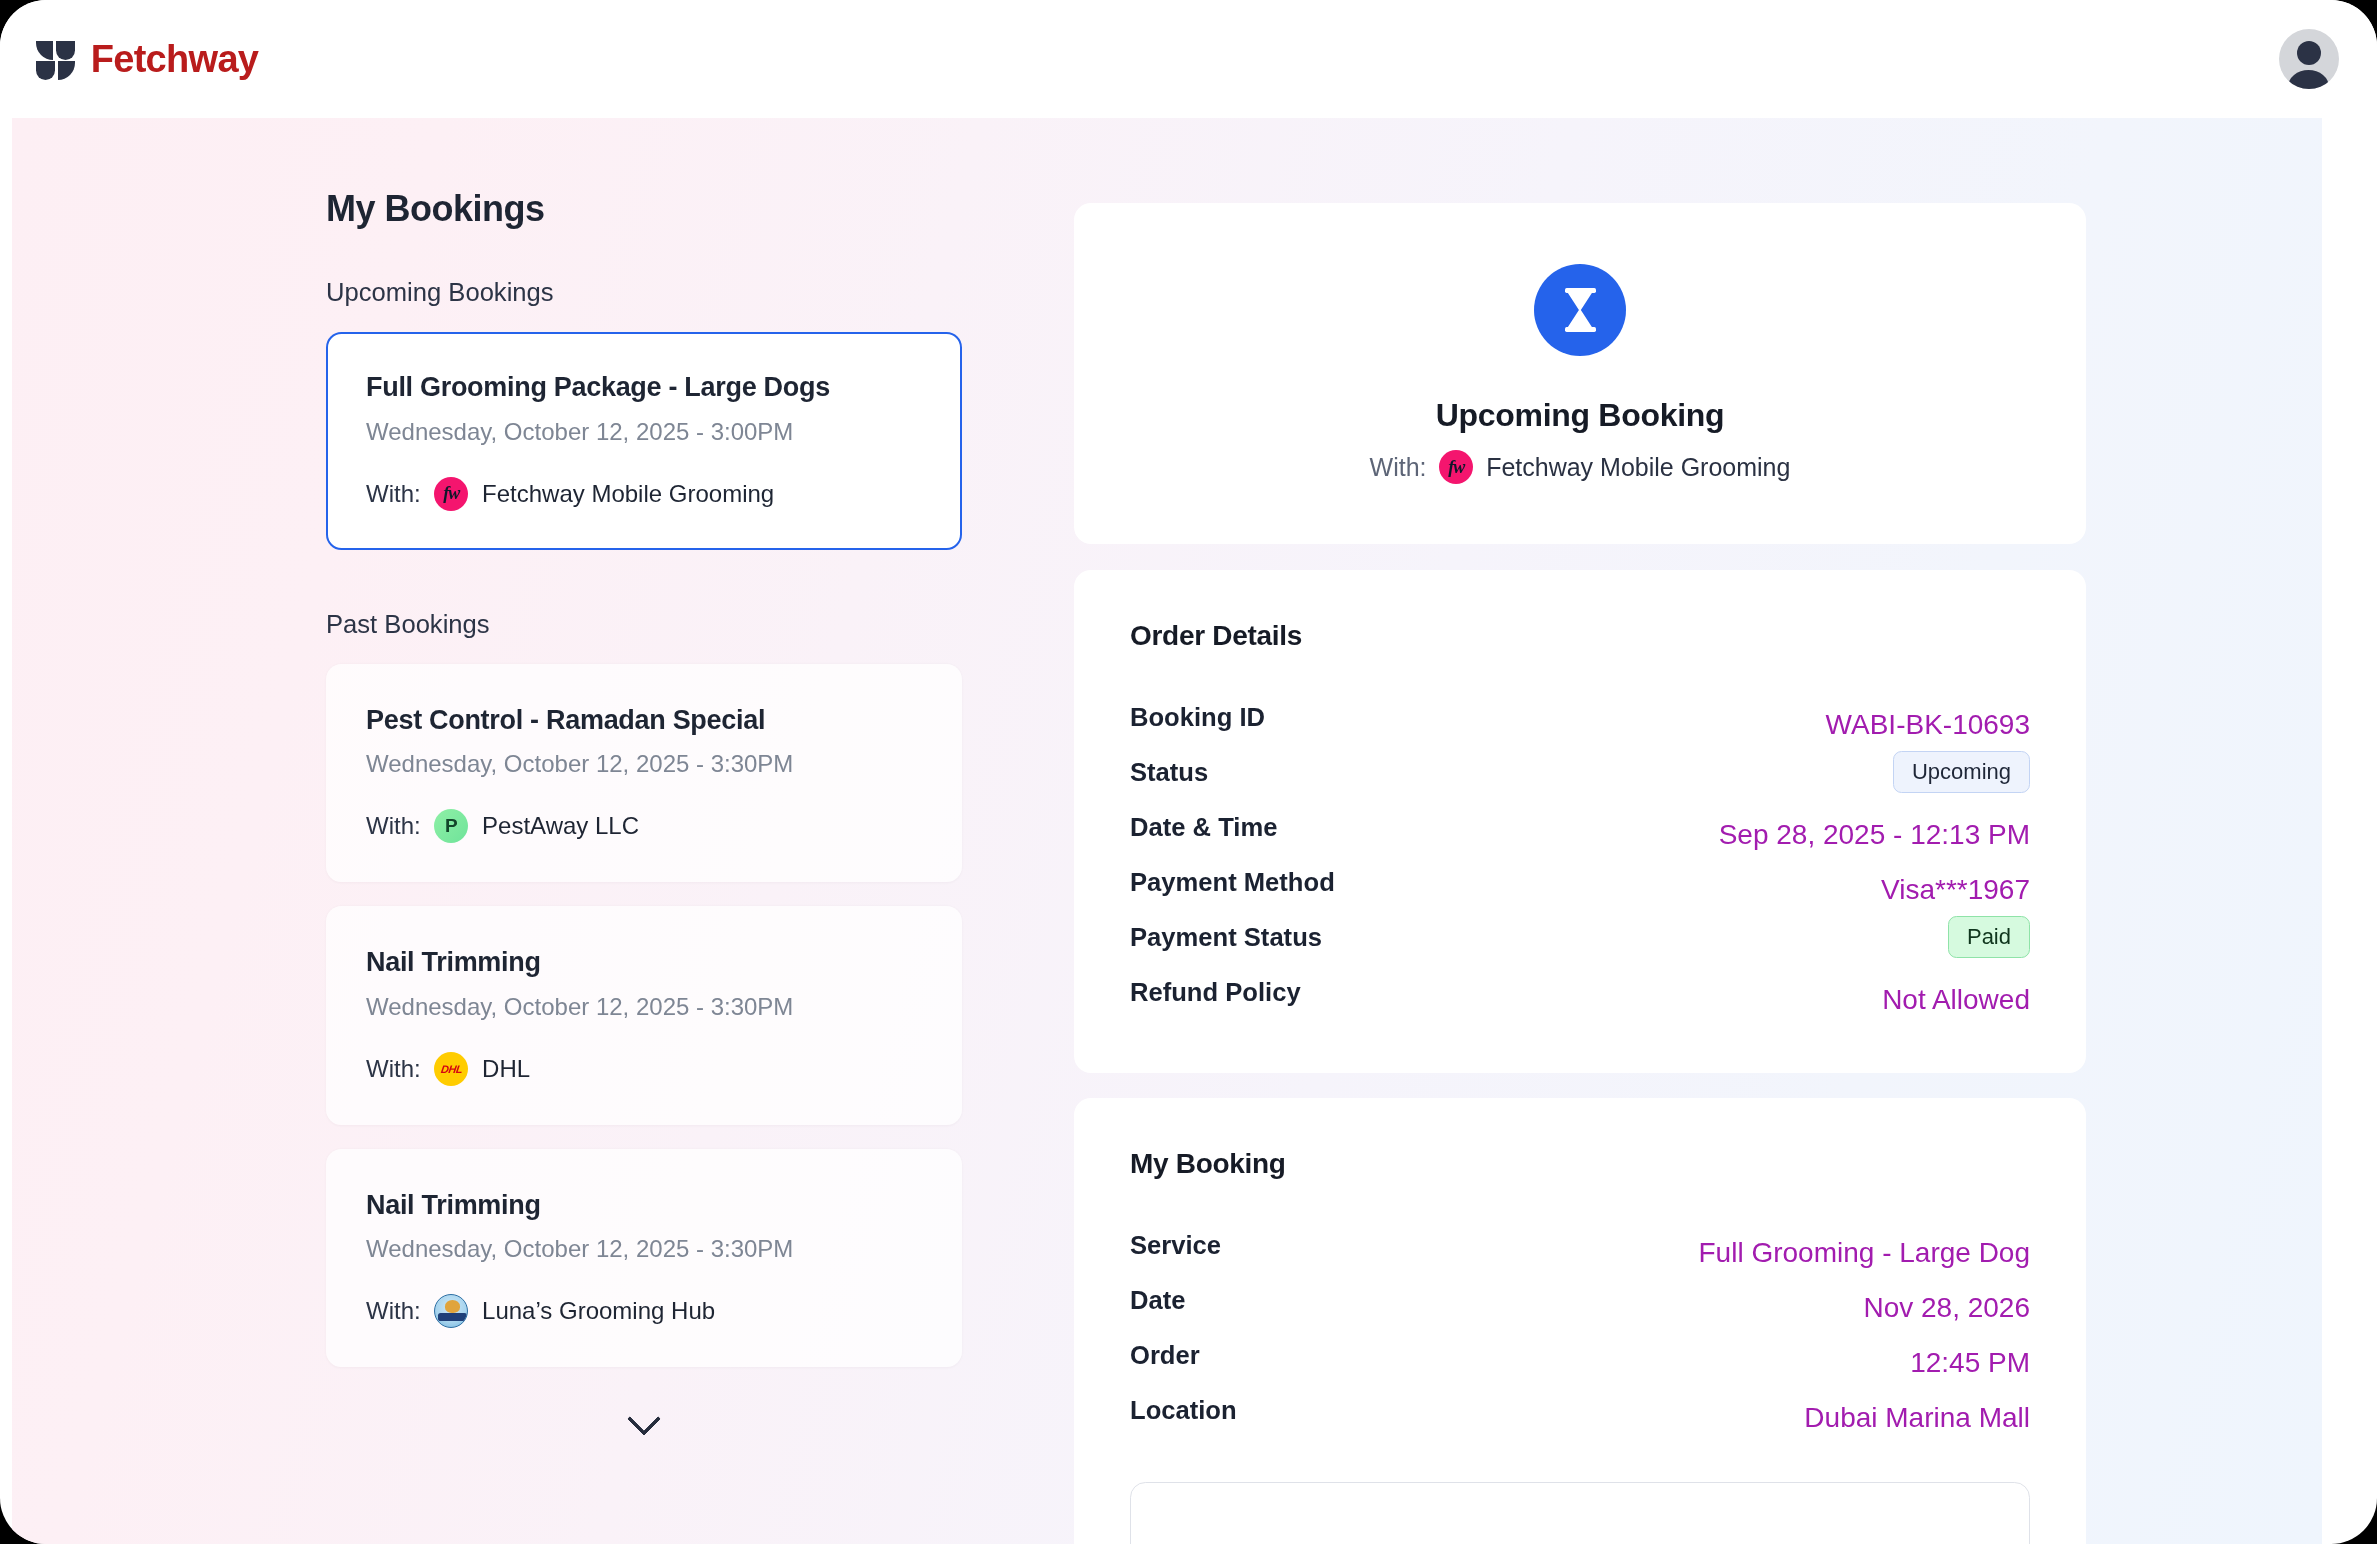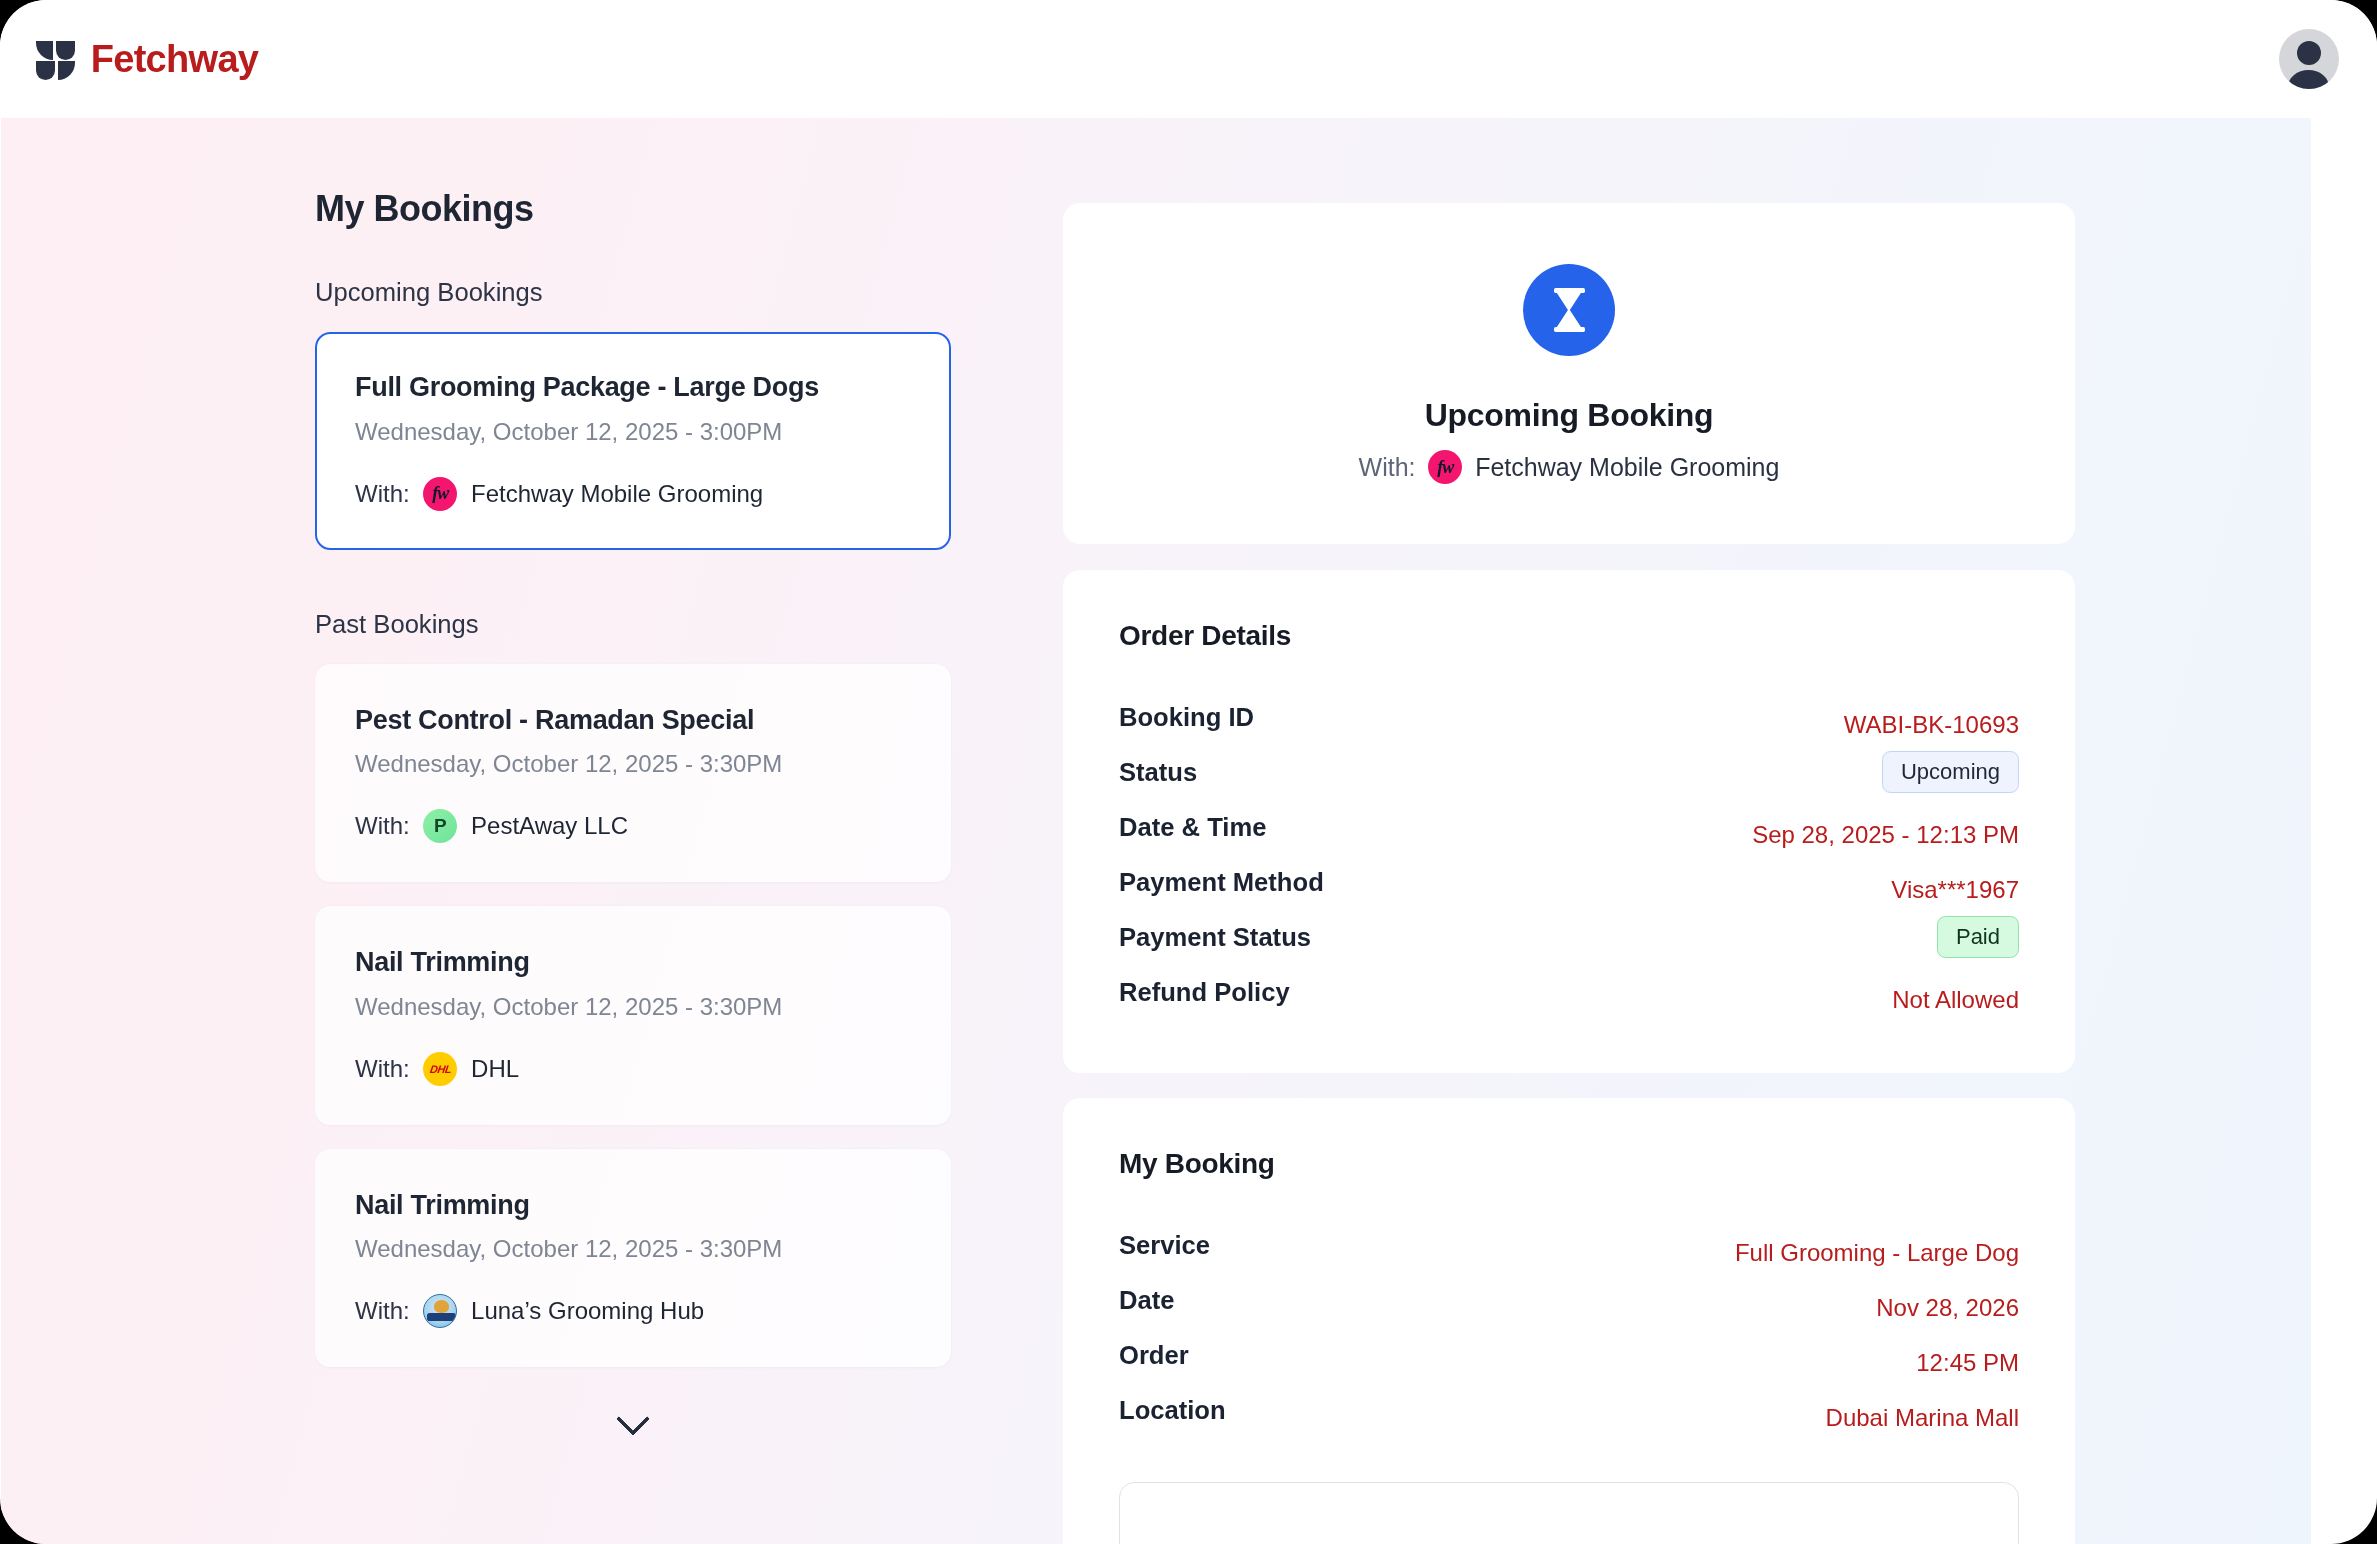--- a/index.html
+++ b/index.html
@@ -88,21 +88,21 @@
     position: absolute;
     width: 41px; height: 34px;
     border-radius: 50% 50% 0 0;
     background: #2b3245;
     left: 9.4px; top: 41px;
   }
 
   
   .page {
     position: absolute;
-    top: 118px; left: 1px;
+    top: 118px; left: 12px;
     width: 2310px;
     height: 1426px;
     background: linear-gradient(105deg,
         #fdeff4 0%,
         #fdf0f5 16%,
         #faf2f8 36%,
         #f6f4fb 58%,
         #f2f5fc 78%,
         #eff5fd 100%);
     overflow: hidden;
@@ -313,23 +313,23 @@
     align-items: center;
     justify-content: space-between;
     min-height: 55px;
   }
   .kv .k {
     font-size: 25.6px;
     font-weight: 700;
     color: #1b2231;
   }
   .kv .v {
-    font-size: 24px;
+    font-size: 28px;
     font-weight: 400;
-    color: #b91c1c;
+    color: #a21caf;
     text-align: right;
     margin-top: 15px;
   }
 
   .badge {
     display: inline-block;
     font-size: 22px;
     font-weight: 400;
     padding: 7.7px 18px;
     border-radius: 8.5px;

